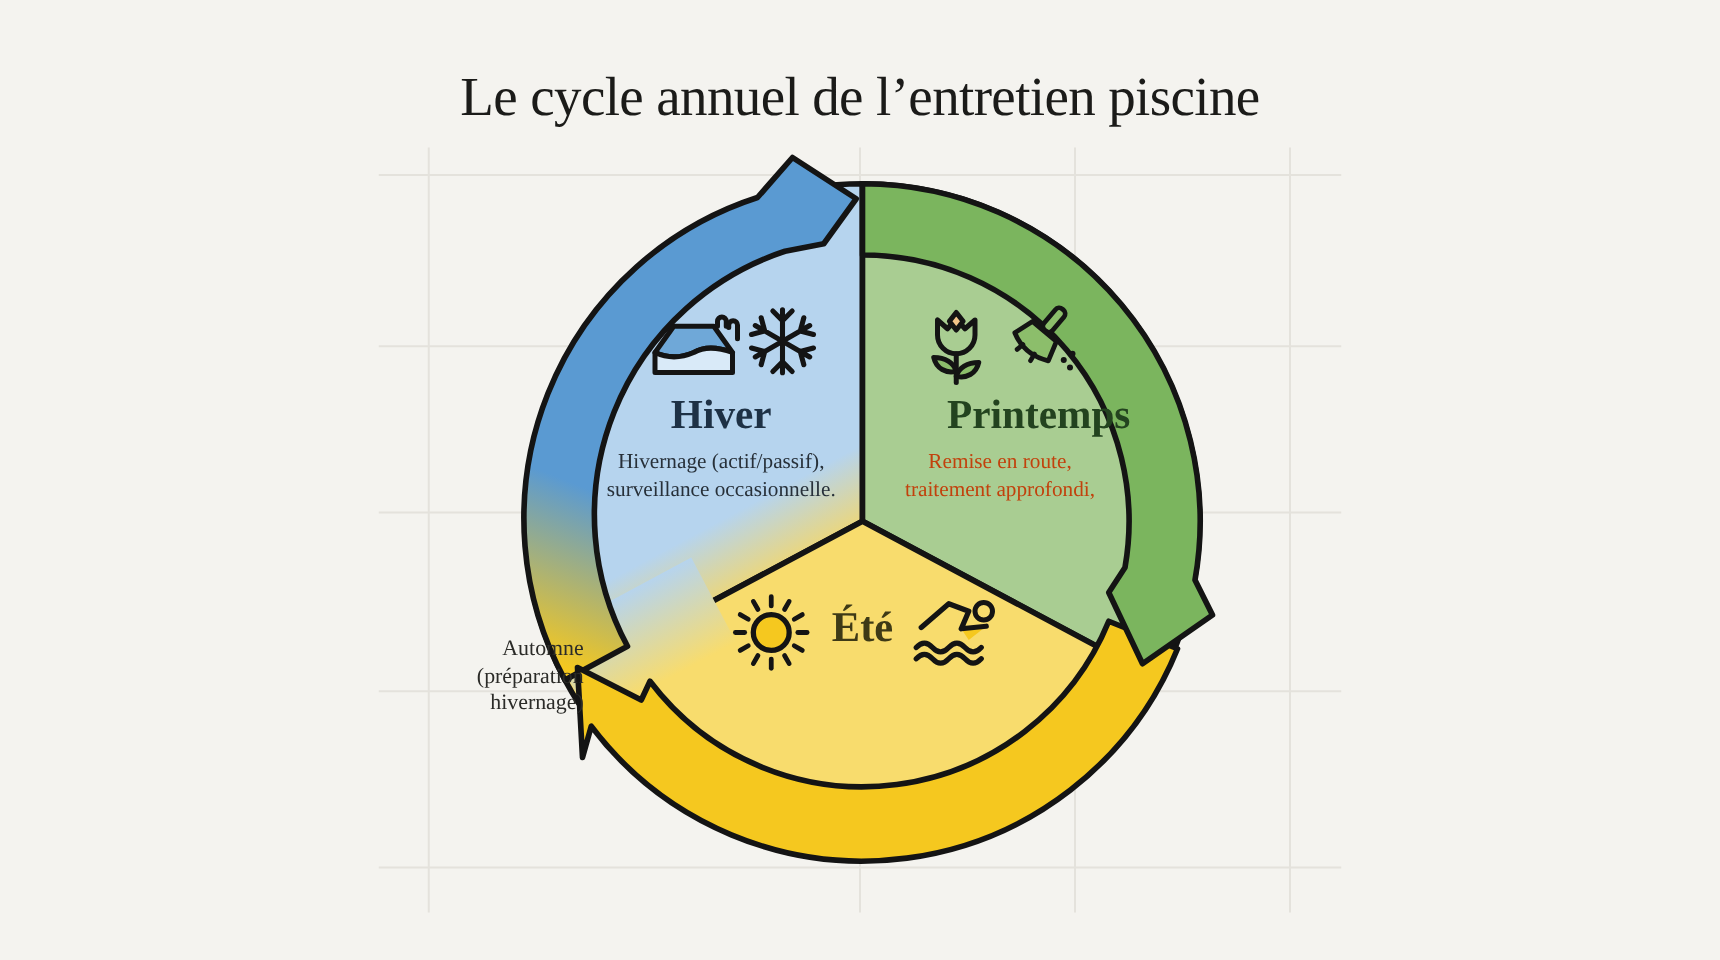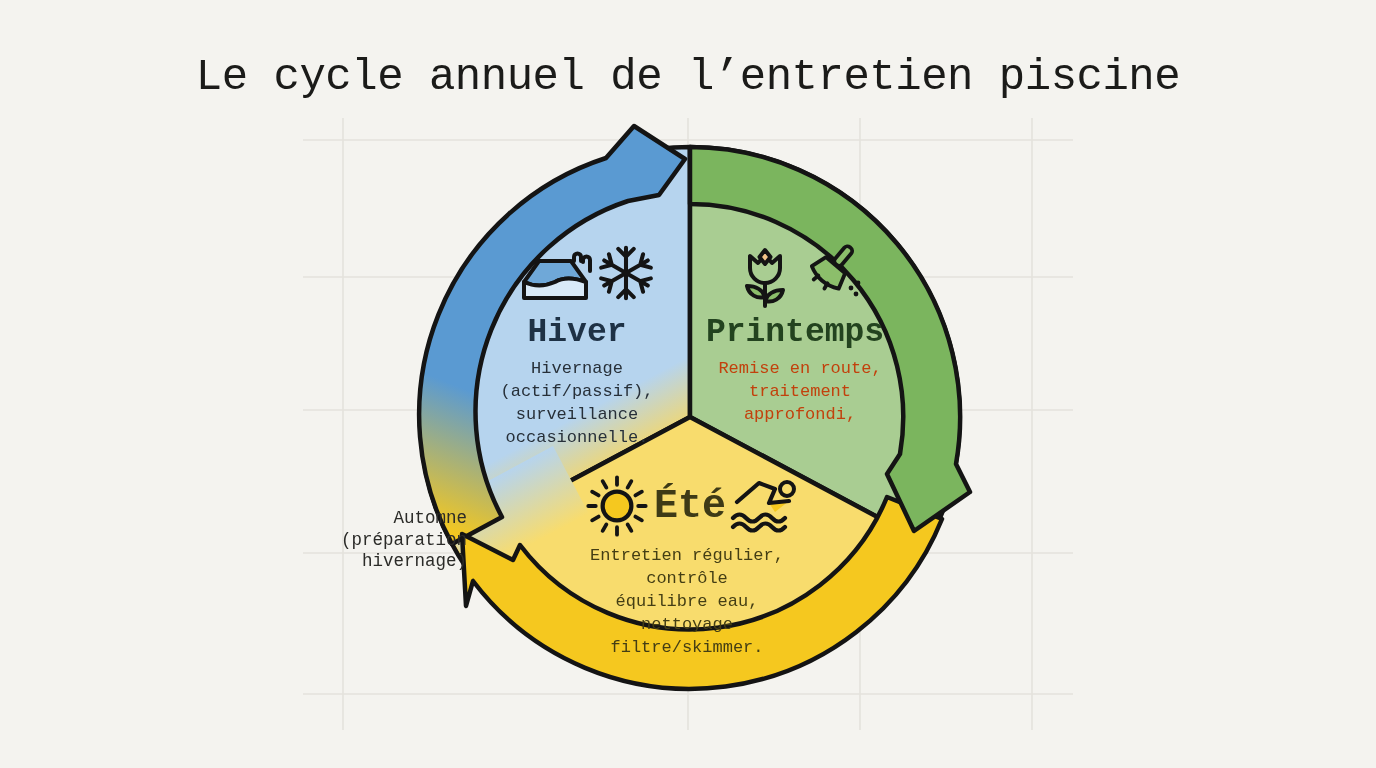--- a/index.html
+++ b/index.html
@@ -1,32 +1,32 @@
 <!DOCTYPE html>
 <html><head>
 <meta charset="utf-8">
 <style>
   html,body{margin:0;padding:0;}
   .stage{
     position:relative;width:1376px;height:768px;overflow:hidden;
     background:#f4f3ef;
-    font-family:Liberation Mono, monospace;
+    font-family:Liberation Serif, serif;
   }
   .diagram{position:absolute;left:0;top:0;}
   .page-title{
     position:absolute;left:0;top:52px;width:1376px;text-align:center;
     font-size:44px;font-weight:500;letter-spacing:-0.5px;color:#1b1b19;
   }
   .season-title{position:absolute;text-align:center;font-weight:700;font-size:33px;}
   .season-desc{position:absolute;text-align:center;font-size:17px;line-height:23px;font-weight:400;}
   .hiver-title{left:477px;top:314px;width:200px;color:#1e3145;}
   .hiver-desc{left:457px;top:357px;width:240px;color:#273039;}
-  .printemps-title{left:685px;top:314px;width:220px;color:#23431f;}
+  .printemps-title{left:721px;top:314px;width:220px;color:#23431f;}
   .printemps-desc{left:700px;top:357px;width:200px;color:#c2410c;}
-  .ete-title{left:650px;top:484px;width:80px;color:#3e3a16;text-align:center;font-weight:700;font-size:40px;position:absolute;}
+  .ete-title{left:650px;top:484px;width:80px;color:#3e3a16;text-align:center;font-weight:700;font-size:34px;position:absolute;}
   .ete-desc{left:567px;top:544px;width:240px;color:#443e14;}
   .automne-label{
     position:absolute;left:322px;top:508px;width:145px;text-align:right;
     font-size:17.5px;line-height:21.5px;color:#2b2b28;
   }
   .icon{position:absolute;display:block;}
   .icon svg{display:block;}
 </style>
 </head>
 <body>
@@ -155,25 +155,20 @@
   <div class="ete-title">Été</div>
   <span class="icon" style="left:725px;top:474px;">
     <svg width="76" height="60" viewBox="0 0 76 60" fill="none" stroke="#141414" stroke-width="4.2" stroke-linecap="round" stroke-linejoin="round">
       <path d="M44,29 L64,27 L50,38 Z" fill="#f5c81f" stroke="none"></path>
       <path d="M12,28 L34,9 L50,15 L44,29 L64,27"></path>
       <circle cx="62" cy="15" r="7" stroke-width="4"></circle>
       <path d="M8,44 q6.5,-7 13,0 t13,0 t13,0 t13,0"></path>
       <path d="M8,53 q6.5,-7 13,0 t13,0 t13,0 t13,0"></path>
     </svg>
   </span>
-  <div class="season-desc ete-desc">
-    <div>Entretien régulier, contrôle</div>
-    <div>équilibre eau, nettoyage</div>
-    <div>filtre/skimmer.</div>
-  </div>
 
   <div class="automne-label">
     <div>Automne</div>
     <div>(préparation</div>
     <div>hivernage)</div>
   </div>
 
 </div>
 
 </body></html>

